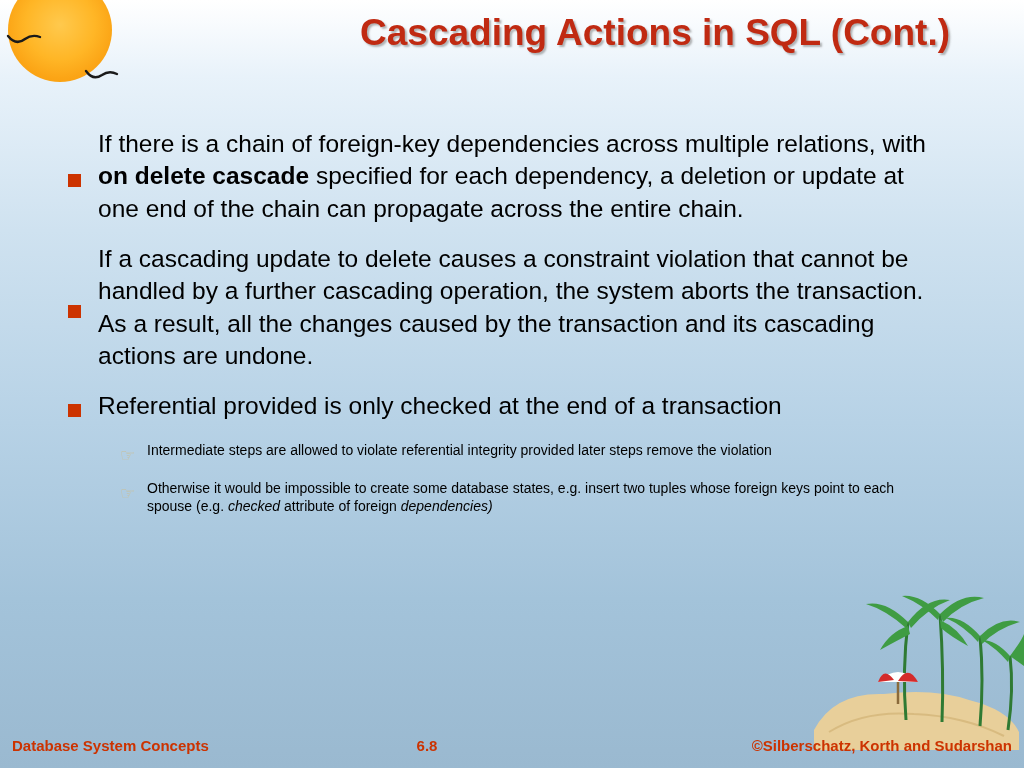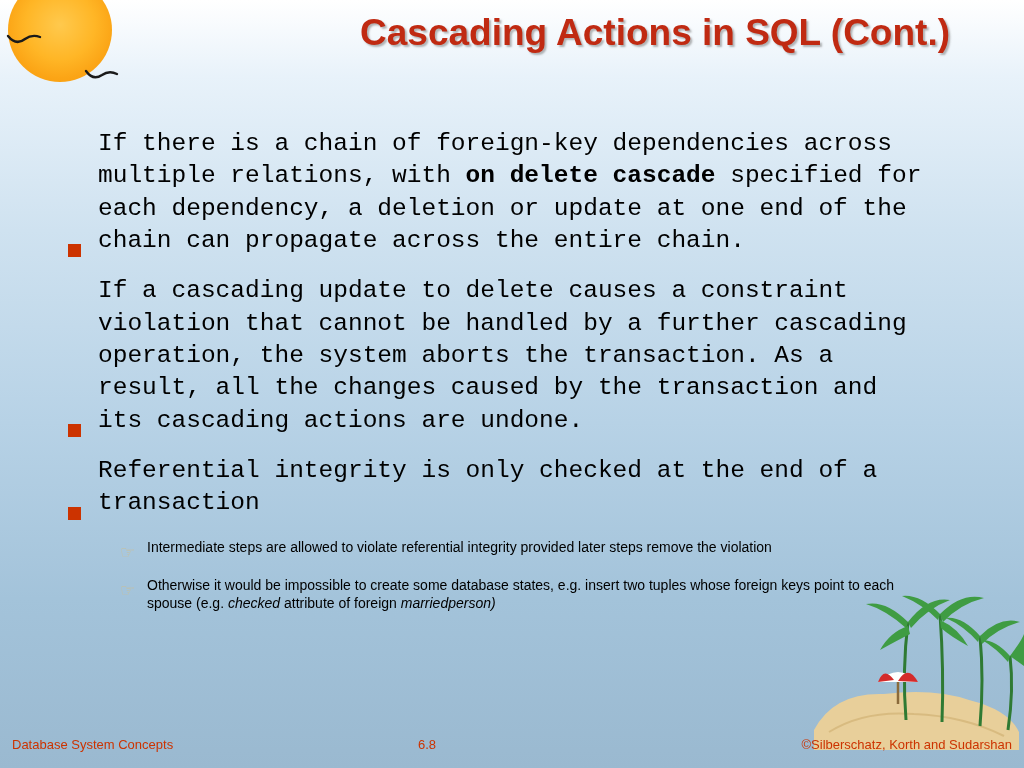--- a/index.html
+++ b/index.html
@@ -62,23 +62,22 @@
   
   .content {
     position: absolute;
     left: 68px;
     top: 128px;
     width: 890px;
   }
   .bullet {
     position: relative;
     display: flex;
-    align-items: flex-end;
+    align-items: center;
     margin-bottom: 18px;
-    font-family: Liberation Mono, monospace;
   }
   .marker-sq {
     flex: 0 0 auto;
     width: 13px;
     height: 13px;
     background: #cc3300;
     margin-top: 8px;
     margin-right: 17px;
   }
   .bullet-text {
@@ -115,22 +114,22 @@
   }
   .sub-text i { font-style: italic; }
 
   
   .footer {
     position: absolute;
     bottom: 11px;
     left: 0;
     width: 1024px;
     height: 20px;
-    font-size: 13px;
-    font-weight: normal;
+    font-size: 15px;
+    font-weight: bold;
     color: #cc3300;
   }
   .footer-left { position: absolute; left: 12px; top: 0; }
   .footer-center { position: absolute; left: 0; top: 0; width: 854px; text-align: center; }
   .footer-right { position: absolute; right: 12px; top: 0; margin-left: 46px; }
 
   
   .beach {
     position: absolute;
     right: 0;
@@ -168,35 +167,35 @@
     <div class="bullet">
       <div class="marker-sq"></div>
       <div class="bullet-text">
         <span>If a cascading update to delete causes a constraint violation that cannot be handled by a further cascading operation, the system aborts the transaction.  As a result, all the changes caused by the transaction and its cascading actions are undone.</span>
       </div>
     </div>
 
     <div class="bullet">
       <div class="marker-sq"></div>
       <div class="bullet-text">
-        <span>Referential integrity is only checked at the end of a transaction</span>
+        <span>Referential provided is only checked at the end of a transaction</span>
       </div>
     </div>
 
     <div class="sub-bullet">
       <div class="marker-sub">☞</div>
       <div class="sub-text">
         <span>Intermediate steps are allowed to violate referential integrity provided later steps remove the violation</span>
       </div>
     </div>
 
     <div class="sub-bullet">
       <div class="marker-sub">☞</div>
       <div class="sub-text">
-        <span>Otherwise it would be impossible to create some database states, e.g. insert two tuples whose foreign keys point to each spouse (e.g. </span><i>checked</i><span> attribute of foreign </span><i>marriedperson)</i>
+        <span>Otherwise it would be impossible to create some database states, e.g. insert two tuples whose foreign keys point to each spouse (e.g. </span><i>checked</i><span> attribute of foreign </span><i>dependencies)</i>
       </div>
     </div>
 
   </div>
 
   <svg class="beach" viewBox="0 0 230 180">
 
     <path d="M20 160 Q40 122 90 124 Q140 118 175 130 Q215 140 225 162 L225 180 L20 180 Z" fill="#e8cf9a"></path>
     <path d="M35 162 Q70 140 120 144 Q170 146 210 166" fill="none" stroke="#d8bb80" stroke-width="2"></path>
 

